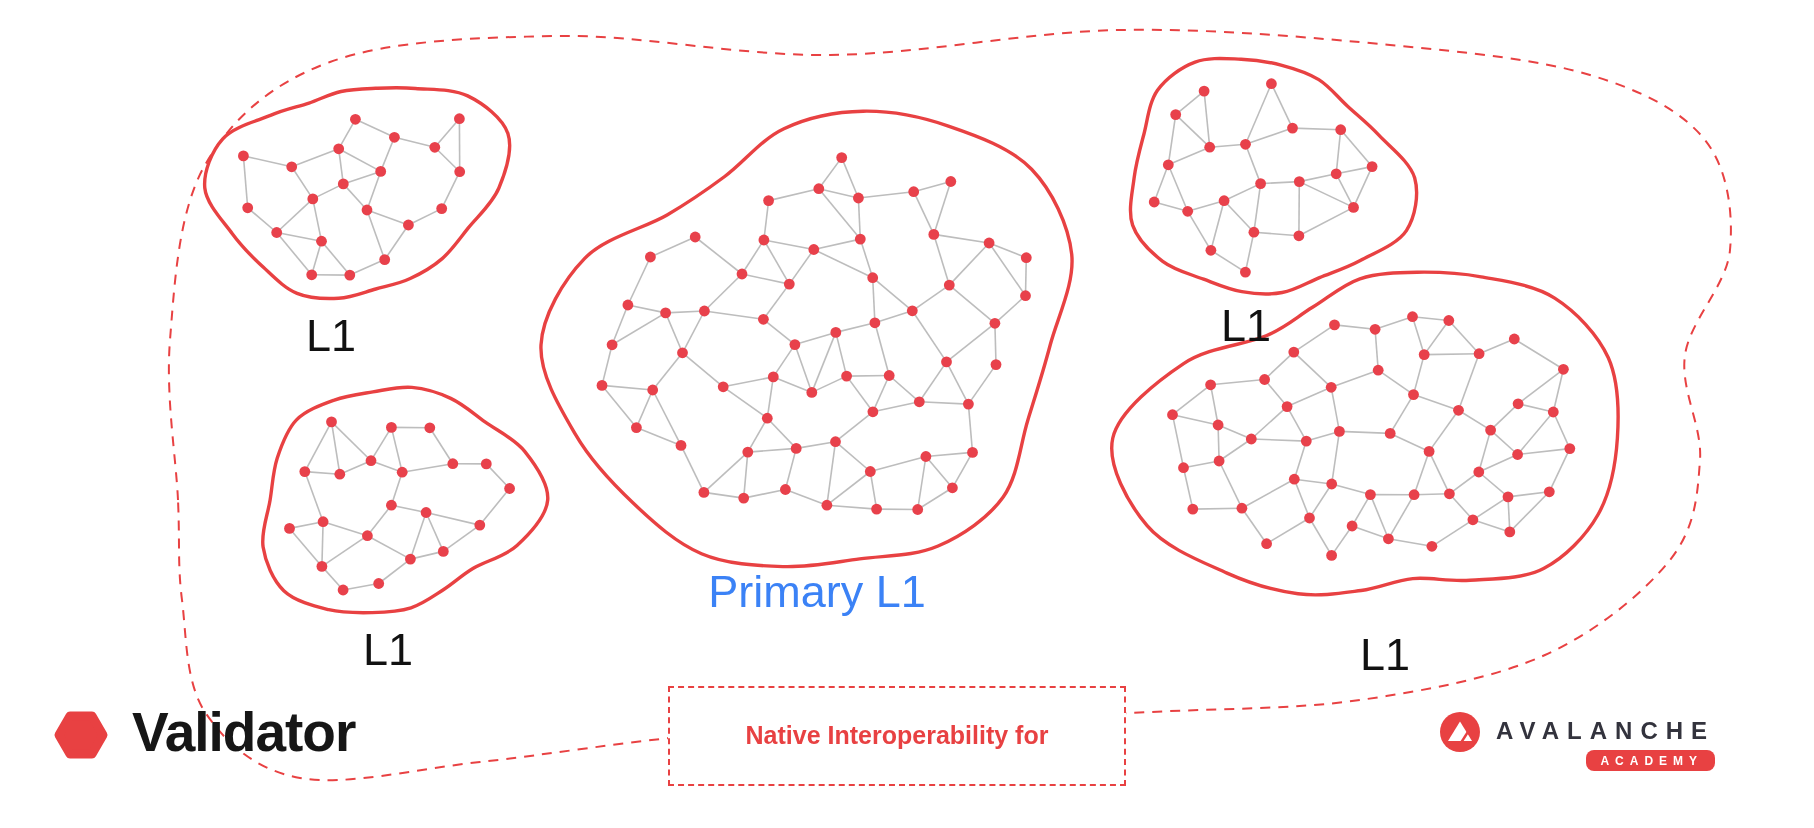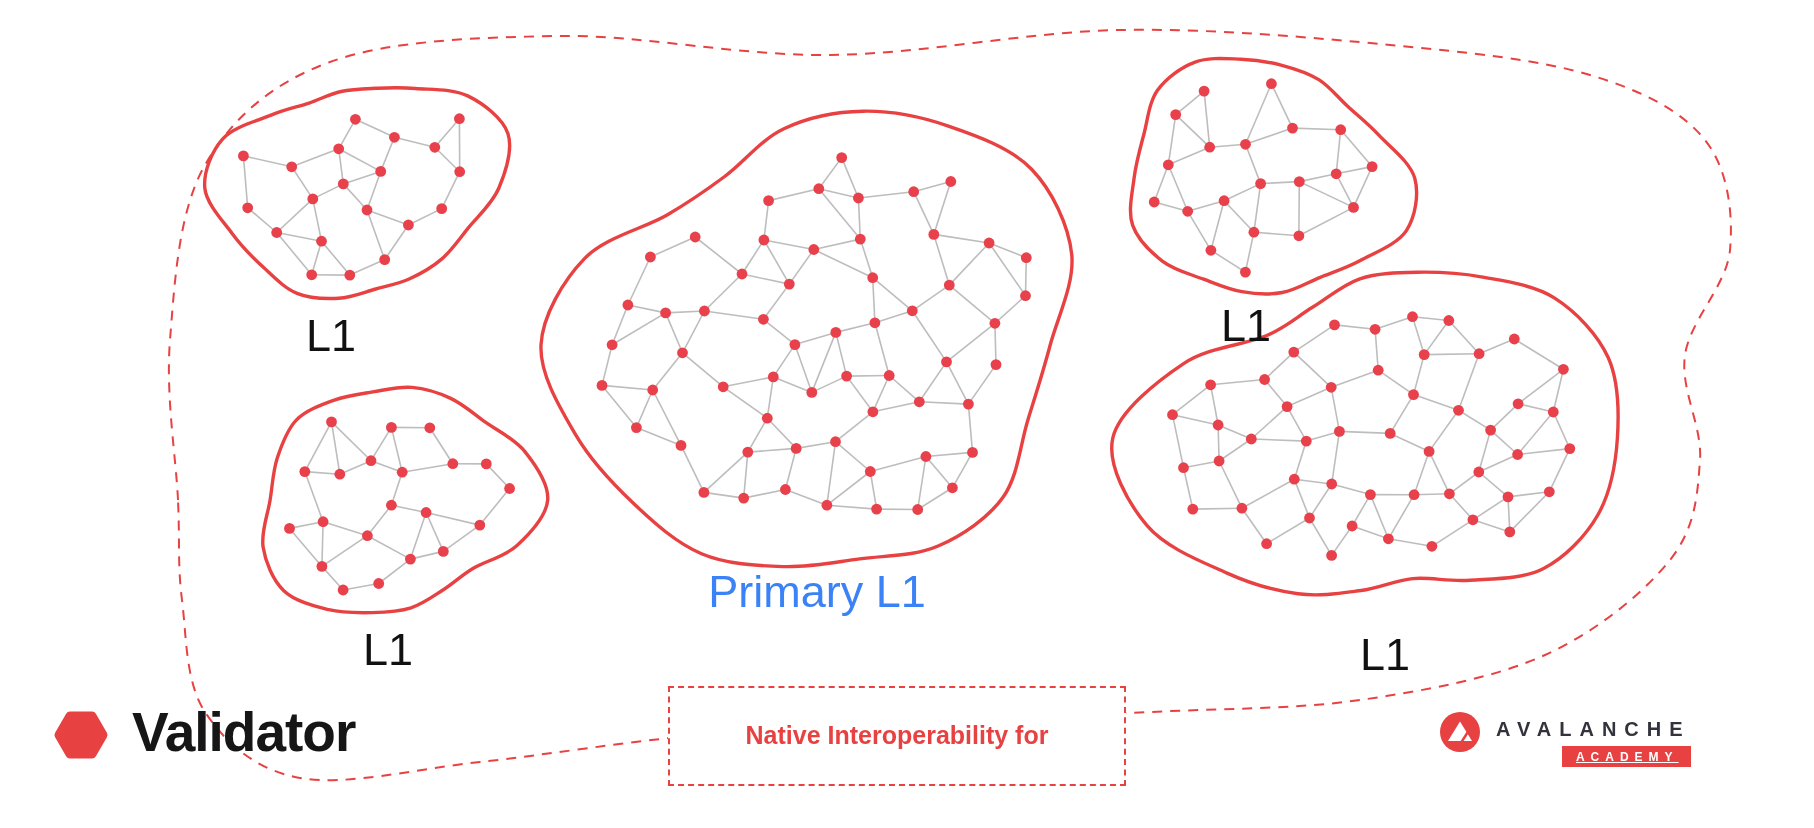--- a/index.html
+++ b/index.html
@@ -32,25 +32,25 @@
     display:flex;flex-direction:column;justify-content:center;align-items:center;gap:1px;
     box-sizing:border-box;
   }
   .interop-line{color:#E84142;font-weight:700;font-size:25px;line-height:1.25;white-space:nowrap;}
   .brand{
     position:absolute;left:1438px;top:710px;
     display:flex;align-items:flex-start;gap:14px;
   }
   .brand-col{display:flex;flex-direction:column;align-items:flex-end;gap:7px;padding-top:9px;}
   .brand-name{
-    font-size:20px;font-weight:700;color:#33333D;letter-spacing:8px;line-height:1;white-space:nowrap;
+    font-size:24px;font-weight:700;color:#33333D;letter-spacing:8px;line-height:1;white-space:nowrap;
   }
   .brand-badge{
     background:#E84142;color:#ffffff;font-size:12px;font-weight:700;
-    letter-spacing:6px;padding:5px 12px 4px 14px;border-radius:0;line-height:1;white-space:nowrap;text-decoration:underline;
+    letter-spacing:6px;padding:5px 12px 4px 14px;border-radius:8px;line-height:1;white-space:nowrap;
   }
 </style>
 </head>
 <body>
 
 <div class="stage">
 
   <svg id="net" width="1814" height="828" viewBox="0 0 1814 828">
       <path d="M178.0,500.0C176.0,456.7,165.5,395.8,170.0,340.0C174.5,284.2,178.3,211.3,205.0,165.0C231.7,118.7,270.8,83.5,330.0,62.0C389.2,40.5,476.7,37.2,560.0,36.0C643.3,34.8,736.7,56.0,830.0,55.0C923.3,54.0,1026.7,31.7,1120.0,30.0C1213.3,28.3,1311.7,37.5,1390.0,45.0C1468.3,52.5,1537.5,59.2,1590.0,75.0C1642.5,90.8,1681.7,110.8,1705.0,140.0C1728.3,169.2,1733.3,214.2,1730.0,250.0C1726.7,285.8,1690.0,320.0,1685.0,355.0C1680.0,390.0,1702.5,425.8,1700.0,460.0C1697.5,494.2,1695.8,527.5,1670.0,560.0C1644.2,592.5,1596.7,631.7,1545.0,655.0C1493.3,678.3,1425.8,690.5,1360.0,700.0C1294.2,709.5,1220.8,708.3,1150.0,712.0C1079.2,715.7,1010.0,718.2,935.0,722.0C860.0,725.8,775.8,728.3,700.0,735.0C624.2,741.7,546.7,754.8,480.0,762.0C413.3,769.2,345.8,786.3,300.0,778.0C254.2,769.7,224.7,741.7,205.0,712.0C185.3,682.3,186.5,635.3,182.0,600.0C177.5,564.7,180.0,543.3,178.0,500.0Z" fill="none" stroke="#E84142" stroke-width="2" stroke-dasharray="10 8"></path>
       <g>

